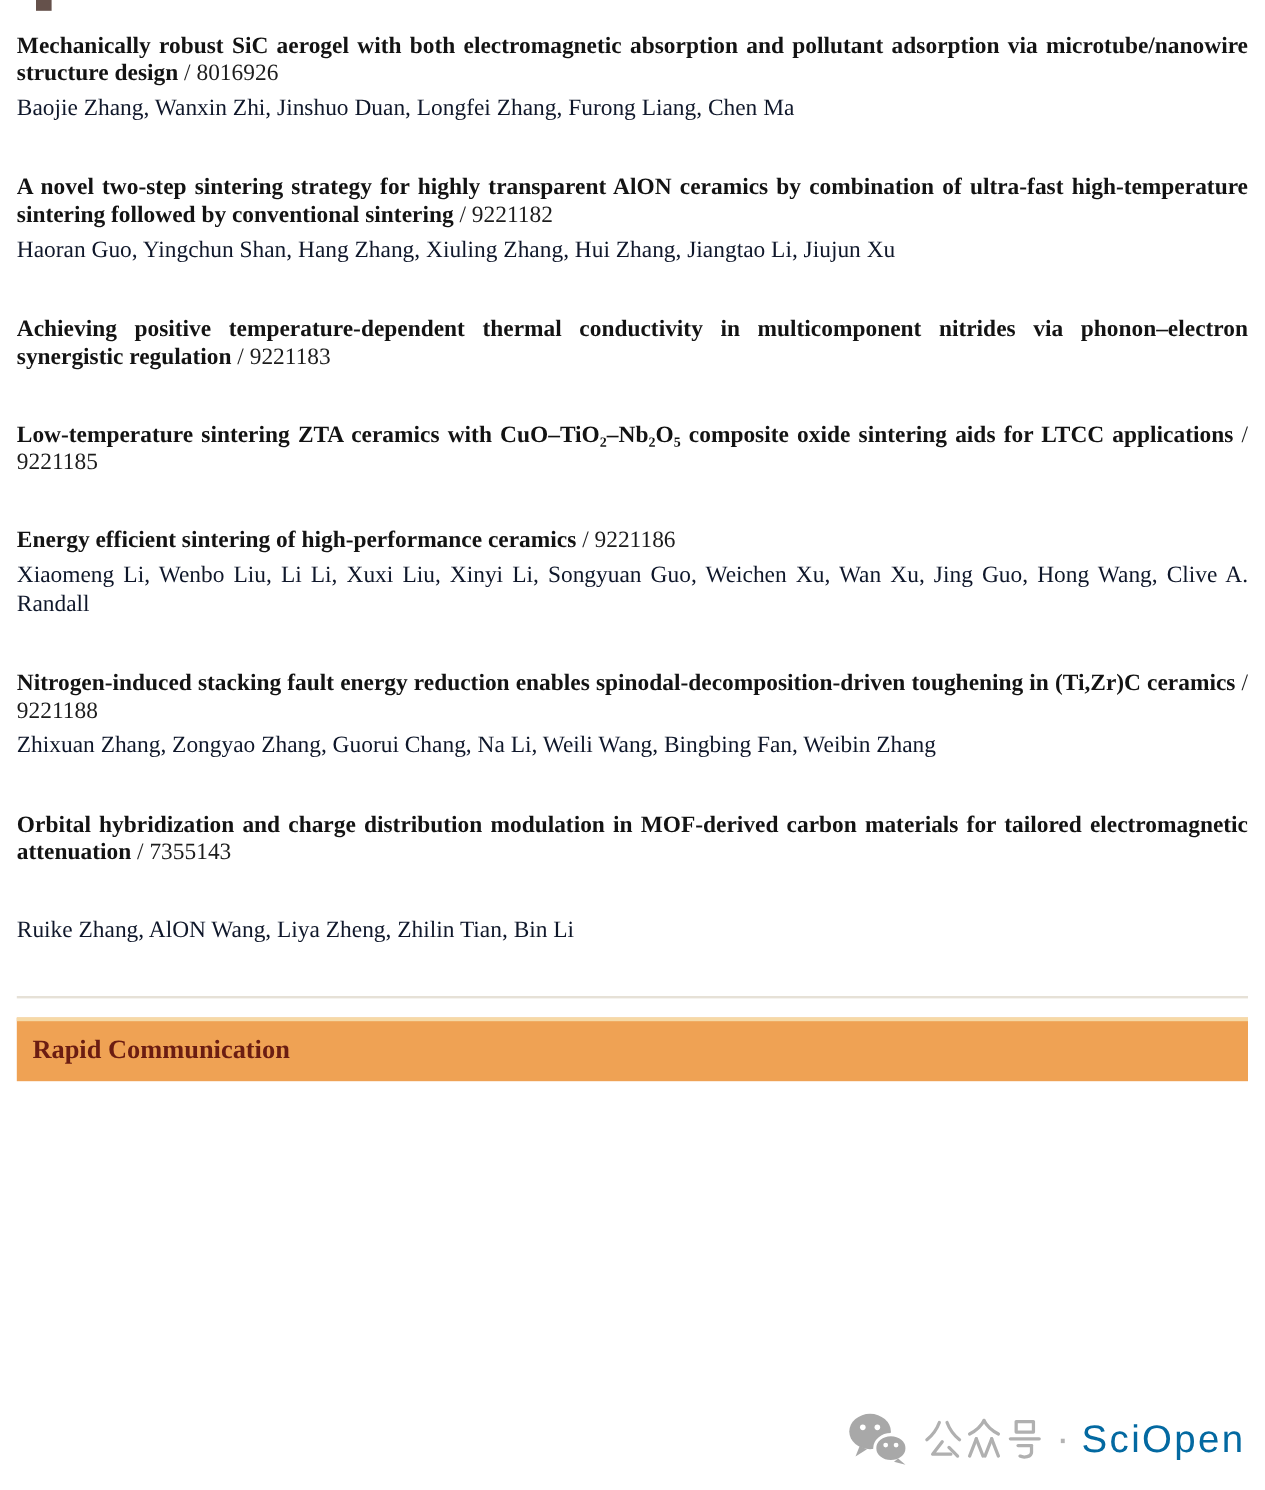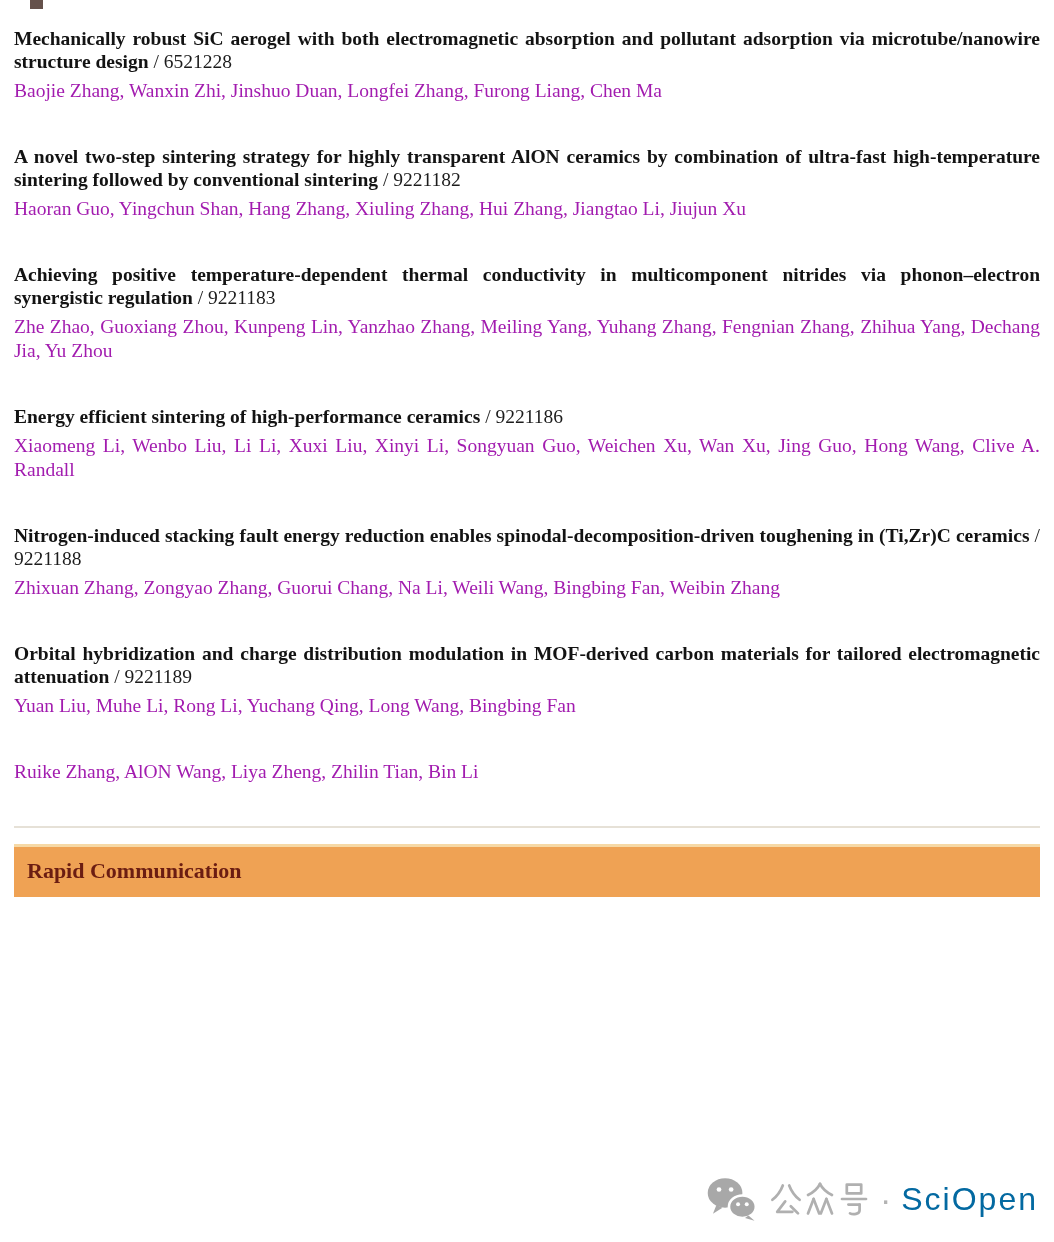--- a/index.html
+++ b/index.html
@@ -21,21 +21,21 @@
     margin:0 0 6px 0;
     font-weight:bold;
     font-size:19.5px;line-height:23px;
     text-align:justify;
     color:#131313;
   }
   .article .title .plain{font-weight:normal;color:#1c1c1c;}
   .article .authors{
     margin:0;
     font-size:19.5px;line-height:24px;
-    font-weight:normal;color:#a21caf;
+    font-weight:normal;color:#0f172a;
     text-align:justify;
     font-family:Liberation Serif, serif;
   }
   .sec-head{margin:0 0 14px 0;}
   .pre-rule{border-top:2px solid #e6e1d7;margin-bottom:16px;}
   .banner{
     background:#efa254;
     border-top:3px solid #f6d9a6;
     color:#6b1d12;
     font-weight:bold;
@@ -67,50 +67,49 @@
 
 <div class="page">
 
   <div class="corner-mark"></div>
 
   <main class="content">
   <section class="sec">
 
     <div class="article-list">
   <article class="article">
-    <p class="title"><span>Mechanically robust SiC aerogel with both electromagnetic absorption and pollutant adsorption via microtube/nanowire structure design</span><span class="plain"> / </span><span class="plain">6521228</span></p>
+    <p class="title"><span>Mechanically robust SiC aerogel with both electromagnetic absorption and pollutant adsorption via microtube/nanowire structure design</span><span class="plain"> / </span><span class="plain">8016926</span></p>
     <p class="authors">Baojie Zhang, Wanxin Zhi, Jinshuo Duan, Longfei Zhang, Furong Liang, Chen Ma</p>
   </article>
 
   <article class="article">
     <p class="title"><span>A novel two-step sintering strategy for highly transparent AlON ceramics by combination of ultra-fast high-temperature sintering followed by conventional sintering</span><span class="plain"> / </span><span class="plain">9221182</span></p>
     <p class="authors">Haoran Guo, Yingchun Shan, Hang Zhang, Xiuling Zhang, Hui Zhang, Jiangtao Li, Jiujun Xu</p>
   </article>
 
   <article class="article">
     <p class="title"><span>Achieving positive temperature-dependent thermal conductivity in multicomponent nitrides via phonon–electron synergistic regulation</span><span class="plain"> / </span><span class="plain">9221183</span></p>
-    <p class="authors">Zhe Zhao, Guoxiang Zhou, Kunpeng Lin, Yanzhao Zhang, Meiling Yang, Yuhang Zhang, Fengnian Zhang, Zhihua Yang, Dechang Jia, Yu Zhou</p>
   </article>
 
   <article class="article">
+    <p class="title"><span>Low-temperature sintering ZTA ceramics with CuO–TiO₂–Nb₂O₅ composite oxide sintering aids for LTCC applications</span><span class="plain"> / </span><span class="plain">9221185</span></p>
   </article>
 
   <article class="article">
     <p class="title"><span>Energy efficient sintering of high-performance ceramics</span><span class="plain"> / </span><span class="plain">9221186</span></p>
     <p class="authors">Xiaomeng Li, Wenbo Liu, Li Li, Xuxi Liu, Xinyi Li, Songyuan Guo, Weichen Xu, Wan Xu, Jing Guo, Hong Wang, Clive A. Randall</p>
   </article>
 
   <article class="article">
     <p class="title"><span>Nitrogen-induced stacking fault energy reduction enables spinodal-decomposition-driven toughening in (Ti,Zr)C ceramics</span><span class="plain"> / </span><span class="plain">9221188</span></p>
     <p class="authors">Zhixuan Zhang, Zongyao Zhang, Guorui Chang, Na Li, Weili Wang, Bingbing Fan, Weibin Zhang</p>
   </article>
 
   <article class="article">
-    <p class="title"><span>Orbital hybridization and charge distribution modulation in MOF-derived carbon materials for tailored electromagnetic attenuation</span><span class="plain"> / </span><span class="plain">9221189</span></p>
-    <p class="authors">Yuan Liu, Muhe Li, Rong Li, Yuchang Qing, Long Wang, Bingbing Fan</p>
+    <p class="title"><span>Orbital hybridization and charge distribution modulation in MOF-derived carbon materials for tailored electromagnetic attenuation</span><span class="plain"> / </span><span class="plain">7355143</span></p>
   </article>
 
   <article class="article">
     <p class="authors">Ruike Zhang, AlON Wang, Liya Zheng, Zhilin Tian, Bin Li</p>
   </article>
 </div>
   </section>
 
   <section class="sec">
     <div class="sec-head">

